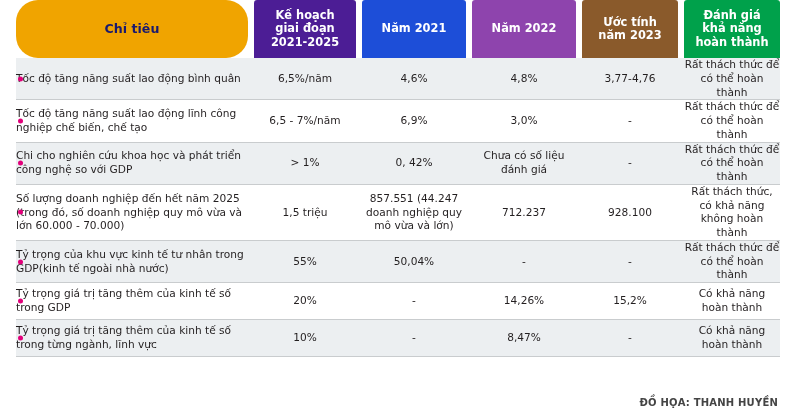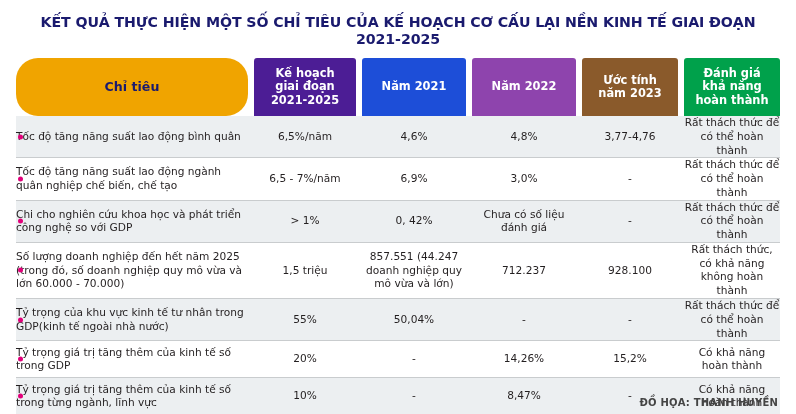--- a/index.html
+++ b/index.html
@@ -118,21 +118,20 @@
     letter-spacing: 0.2px;
     margin-top: 43px;
   }
   .hdr-wrap span { display: block; }
 </style>
 </head>
 <body>
 
 <div class="page">
 
-  <div class="title">KẾT QUẢ THỰC HIỆN MỘT SỐ CHỈ TIÊU CỦA KẾ HOẠCH CƠ CẤU LẠI NỀN KINH TẾ GIAI ĐOẠN 2021-2025</div>
 
   <div class="table-wrap">
     <table class="main">
       <colgroup>
         <col style="width:232px">
         <col style="width:6px">
         <col style="width:102px">
         <col style="width:6px">
         <col style="width:104px">
         <col style="width:6px">
@@ -188,21 +187,21 @@
         <td class="row-cell num-cell">4,8%</td>
         <td class="spacer-col"></td>
         <td class="row-cell num-cell">3,77-4,76</td>
         <td class="spacer-col"></td>
         <td class="row-cell eval-cell">Rất thách thức để có thể hoàn thành</td>
       </tr>
 
       <tr class="body-row plain">
         <td class="row-cell ind-cell">
           <span class="bullet"></span>
-          <span>Tốc độ tăng năng suất lao động ngành quân nghiệp chế biến, chế tạo</span>
+          <span>Tốc độ tăng năng suất lao động lĩnh công nghiệp chế biến, chế tạo</span>
         </td>
         <td class="spacer-col"></td>
         <td class="row-cell num-cell">6,5 - 7%/năm</td>
         <td class="spacer-col"></td>
         <td class="row-cell num-cell">6,9%</td>
         <td class="spacer-col"></td>
         <td class="row-cell num-cell">3,0%</td>
         <td class="spacer-col"></td>
         <td class="row-cell num-cell">-</td>
         <td class="spacer-col"></td>

